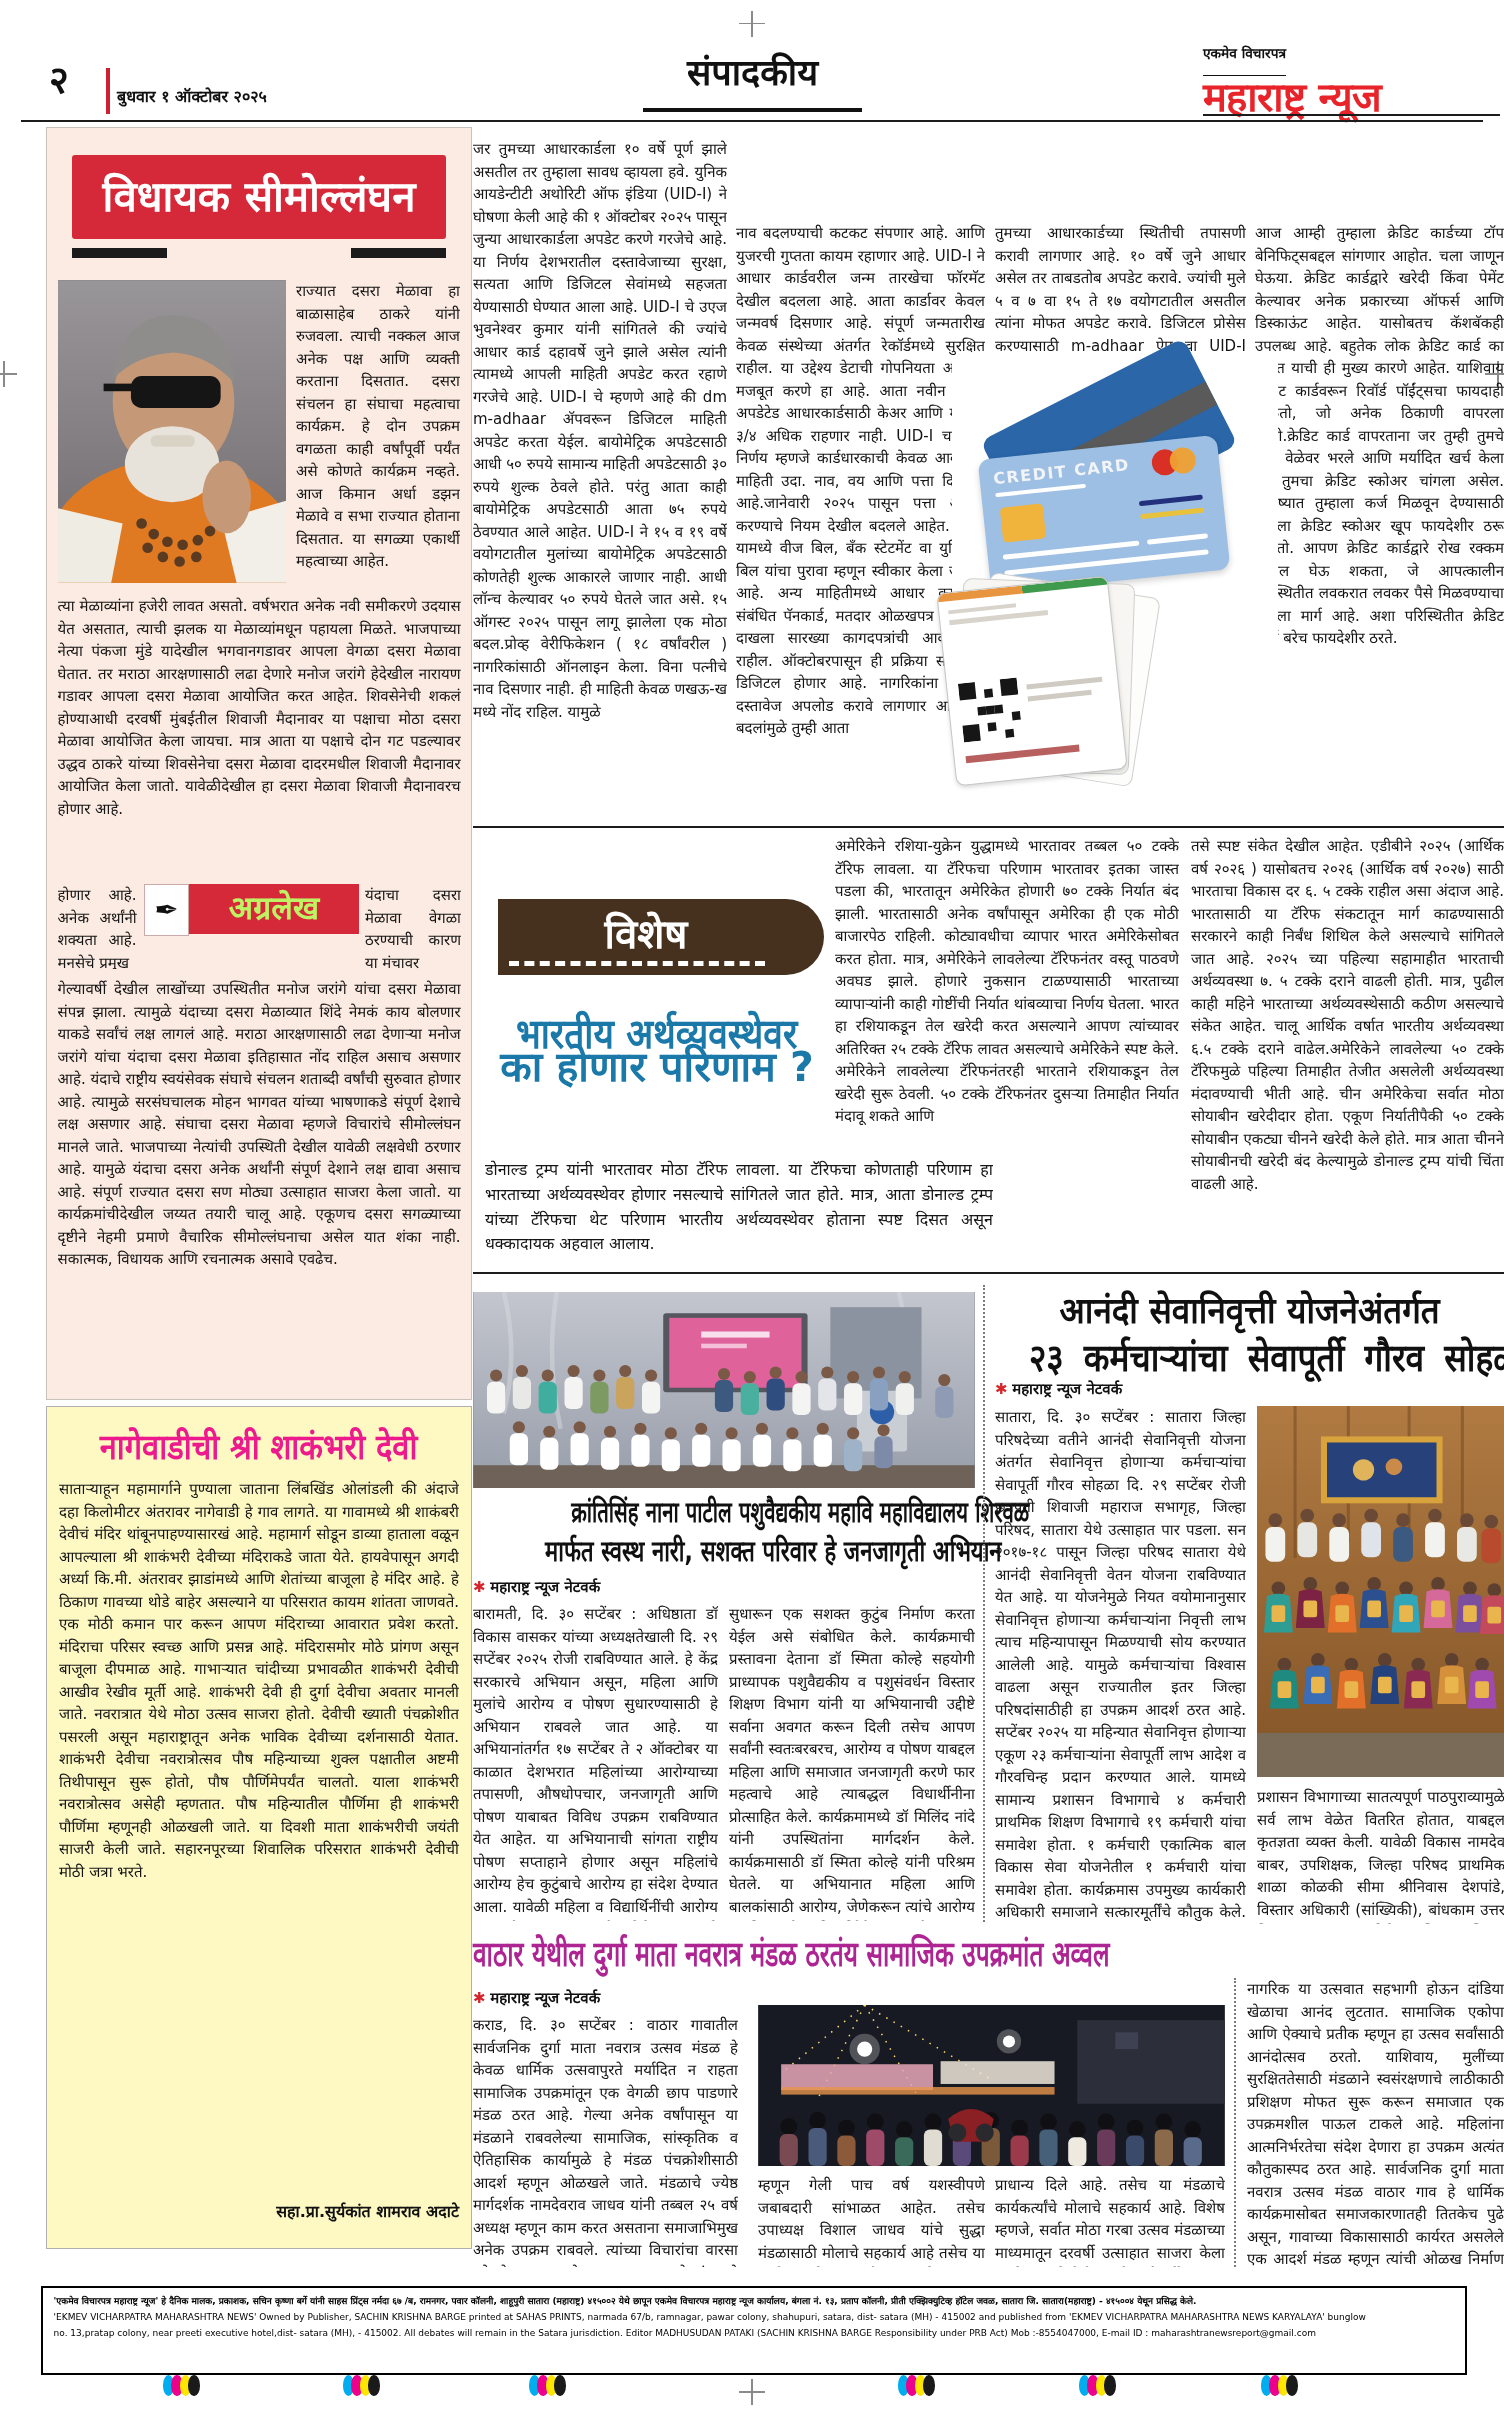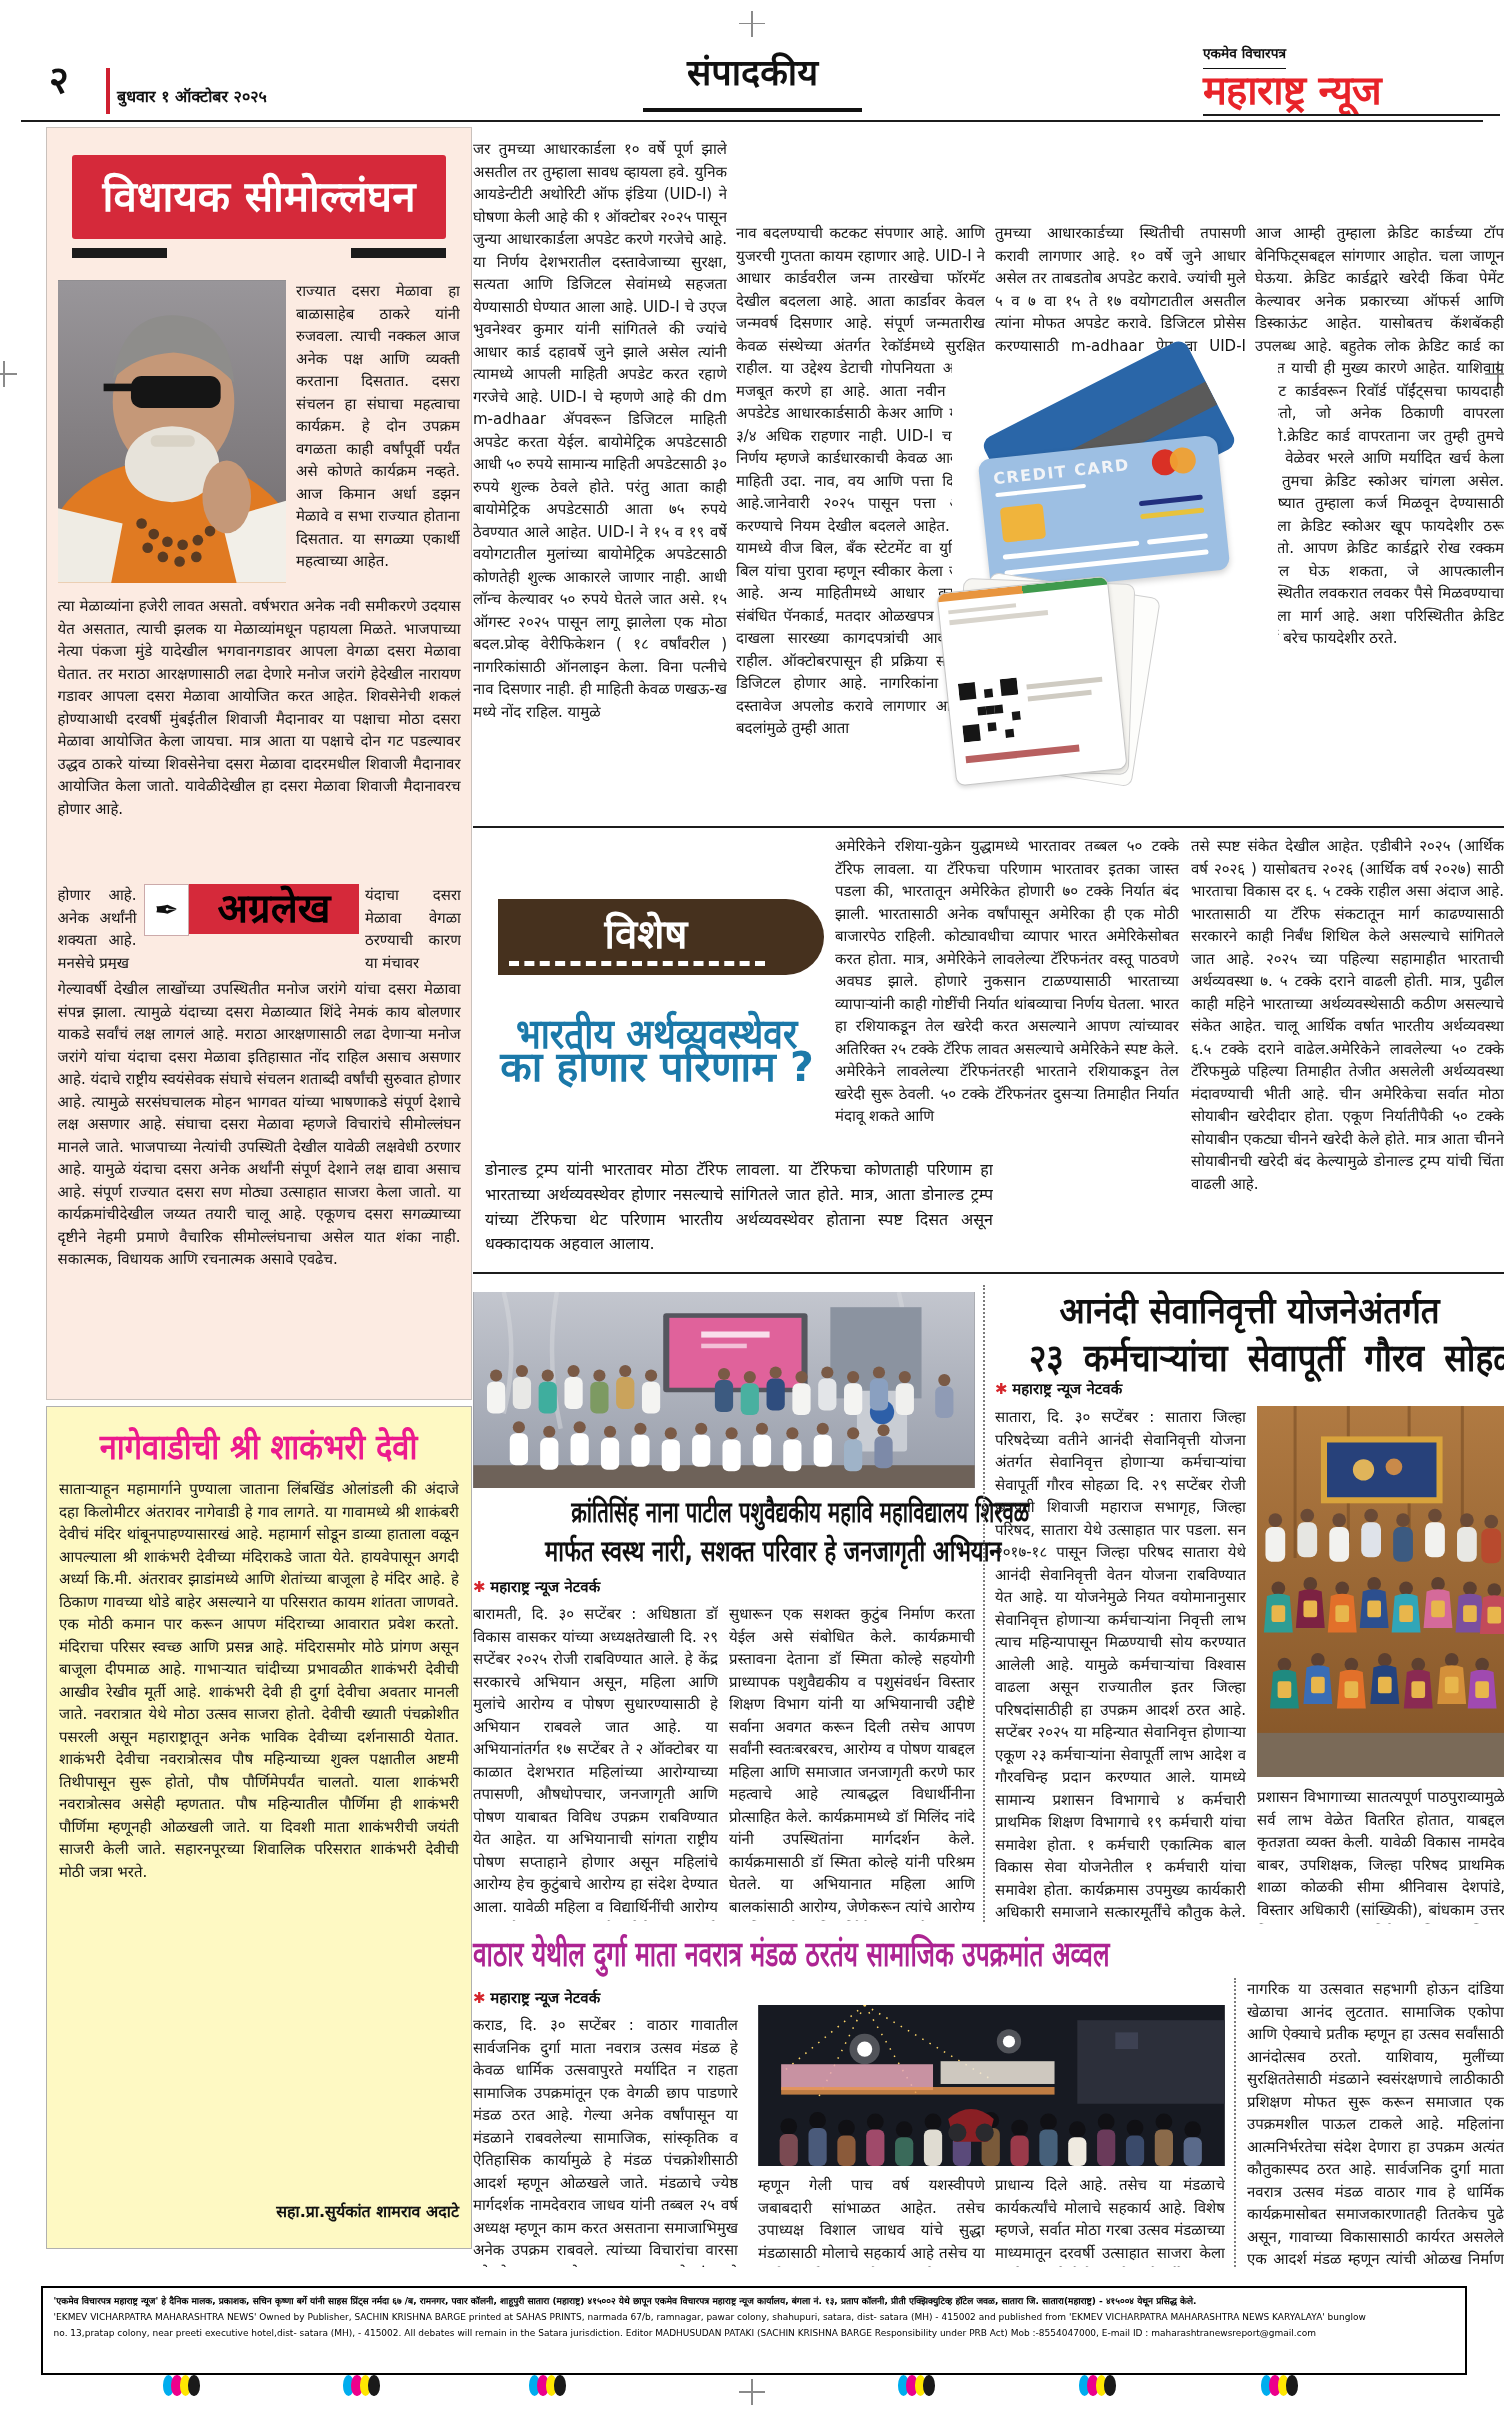--- a/index.html
+++ b/index.html
@@ -22,21 +22,21 @@
   .regdots i{display:block;width:11.4px;height:20.5px;border-radius:50%;margin-left:-3px;}
   .regdots i.c{background:#00adee;}.regdots i.m{background:#ec008c;}
   .regdots i.y{background:#ffe600;}.regdots i.k{background:#1a1a1a;}
   
   #edbox{position:absolute;left:46px;top:127px;width:424px;height:1271px;background:#fcebe2;border:0.8px solid #c9c1bc;}
   #edbanner{position:absolute;left:25px;top:27px;width:374px;height:84px;background:#d5293a;border-radius:3px;
             color:#fff;font-weight:bold;font-size:42px;text-align:center;line-height:84px;}
   .dashbar{position:absolute;top:120px;width:95px;height:10px;background:#1b1b1b;}
   #agralekh{position:absolute;left:97px;top:756px;display:flex;height:50px;}
   #agralekh .qbox{width:43px;height:50px;background:#fff;border:0.8px solid #caa;display:flex;align-items:center;justify-content:center;font-size:29px;}
-  #agralekh .rbox{width:170px;height:50px;background:#d5293a;color:#000000;font-weight:bold;font-size:40px;text-align:center;line-height:49px;}
+  #agralekh .rbox{width:170px;height:50px;background:#d5293a;color:#bef264;font-weight:bold;font-size:32px;text-align:center;line-height:49px;}
   
   #vishesh{position:absolute;left:498px;top:899px;width:326px;height:76px;background:#46311e;border-radius:0 40px 40px 0;}
   #vishesh .lbl{position:absolute;left:0;right:30px;top:6px;text-align:center;color:#fff;font-weight:bold;font-size:40px;}
   #vishesh .dash{position:absolute;left:10.6px;right:59px;bottom:9px;border-bottom:5.3px dashed #fff;}
   .bluehead{position:absolute;width:344px;text-align:center;color:#1b79a9;font-weight:bold;font-size:41px;}
   .blackhead{position:absolute;text-align:center;color:#101010;font-weight:bold;}
   #footerbox{position:absolute;left:41px;top:2286px;width:1401px;height:76px;border:2.3px solid #000;
              padding:4.6px 10.6px;font-size:9px;line-height:1.8;color:#000;overflow:hidden;}
   .photo{position:absolute;overflow:hidden;background:#777;}
 </style>
@@ -51,21 +51,21 @@
   <div class="plus" style="left:739px;top:2379px;"></div>
 
   <div class="abs" style="left:49px;top:52px;font-size:38px;font-weight:bold;">२</div>
   <div class="abs" style="left:106px;top:68px;width:3.8px;height:46px;background:#cf2030;"></div>
   <div class="abs bold" style="left:117px;top:85px;font-size:16px;">बुधवार १ ऑक्टोबर २०२५</div>
   <div class="abs" style="left:643px;top:47px;width:219px;text-align:center;font-size:36px;font-weight:bold;
               border-bottom:4.6px solid #111;padding-bottom:12px;">
     <span>संपादकीय</span>
   </div>
   <div class="abs" style="left:1203px;top:43px;width:297px;">
-    <div style="font-size:13.7px;font-weight:bold;border-bottom:1.5px solid #111;display:inline-block;padding-bottom:6px;">एकमेव विचारपत्र</div>
+    <div style="font-size:13.7px;font-weight:bold;border-bottom:1.5px solid #111;display:inline-block;padding-bottom:13px;">एकमेव विचारपत्र</div>
     <div style="font-size:40px;font-weight:bold;color:#e82329;line-height:1.05;letter-spacing:-0.8px;">महाराष्ट्र न्यूज</div>
   </div>
   <div class="rule" style="left:1203px;top:114px;width:297px;height:2.3px;"></div>
   <div class="rule" style="left:21px;top:120px;width:1462px;height:1.5px;"></div>
 
   <div id="edbox">
     <div id="edbanner">विधायक सीमोल्लंघन</div>
     <div class="dashbar" style="left:25px;"></div>
     <div class="dashbar" style="left:304px;"></div>
 

